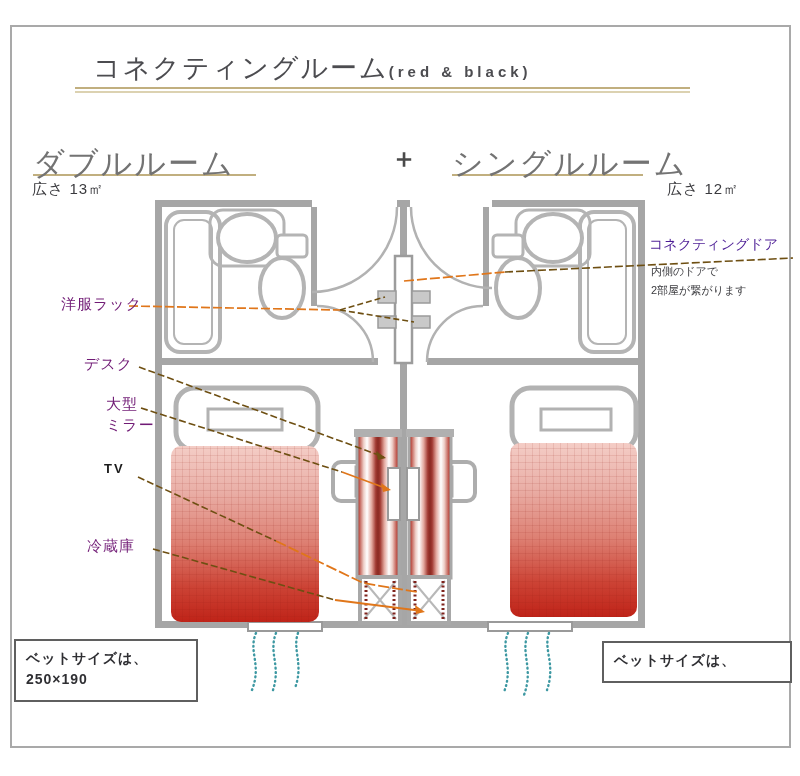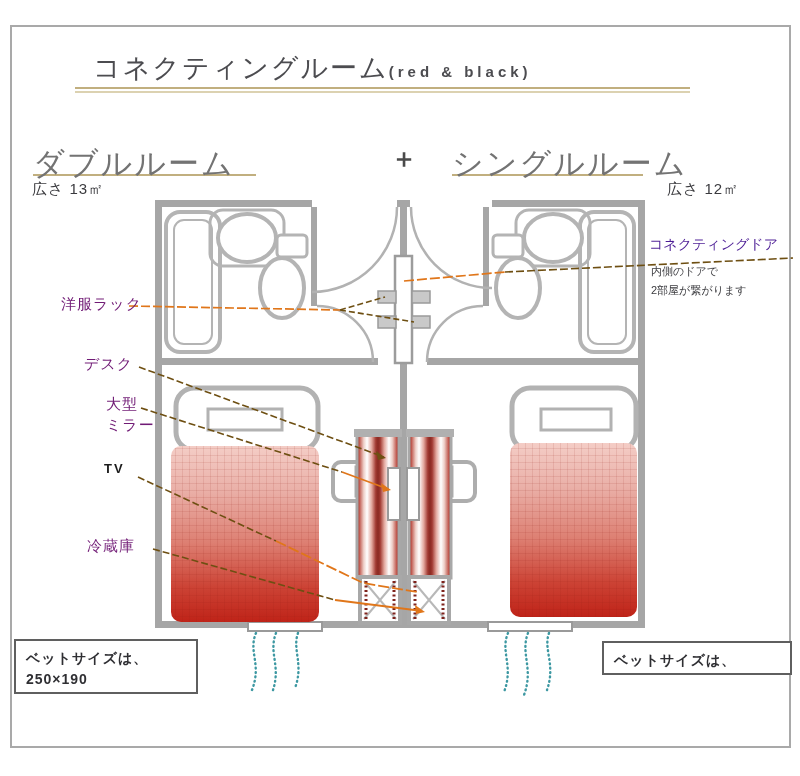--- a/index.html
+++ b/index.html
@@ -14,21 +14,21 @@
   .title-sub{font-size:15px;font-weight:bold;letter-spacing:4px;color:#4c4c50;}
   .room-heading{font-size:31px;letter-spacing:2px;color:#737373;text-align:right;}
   .plus{font-size:26px;font-weight:bold;color:#4a4a4a;}
   .size-label{font-size:15px;color:#3a3a3e;letter-spacing:1px;}
   .ann{font-size:15px;color:#701a75;letter-spacing:1px;}
   .ann-2line{line-height:21px;margin-left:8px;}
   .tv-label{font-size:13px;font-weight:bold;color:#1c1c1c;letter-spacing:2px;}
   .door-label{font-size:14px;color:#4c1d95;}
   .door-note{font-size:11px;color:#3a3a3e;line-height:19px;}
   .note-box{
-    border:2px solid #5f5f5f;background:#fff;padding:7px 10px 2px 10px;
+    border:2px solid #5f5f5f;background:#fff;padding:7px 10px 10px 10px;
     font-size:14px;font-weight:600;line-height:21px;color:#2f2f33;letter-spacing:1px;
   }
   svg{position:absolute;left:0;top:0;}
 </style>
 </head>
 <body>
 
 <div class="canvas">
 
   <div class="frame"></div>

